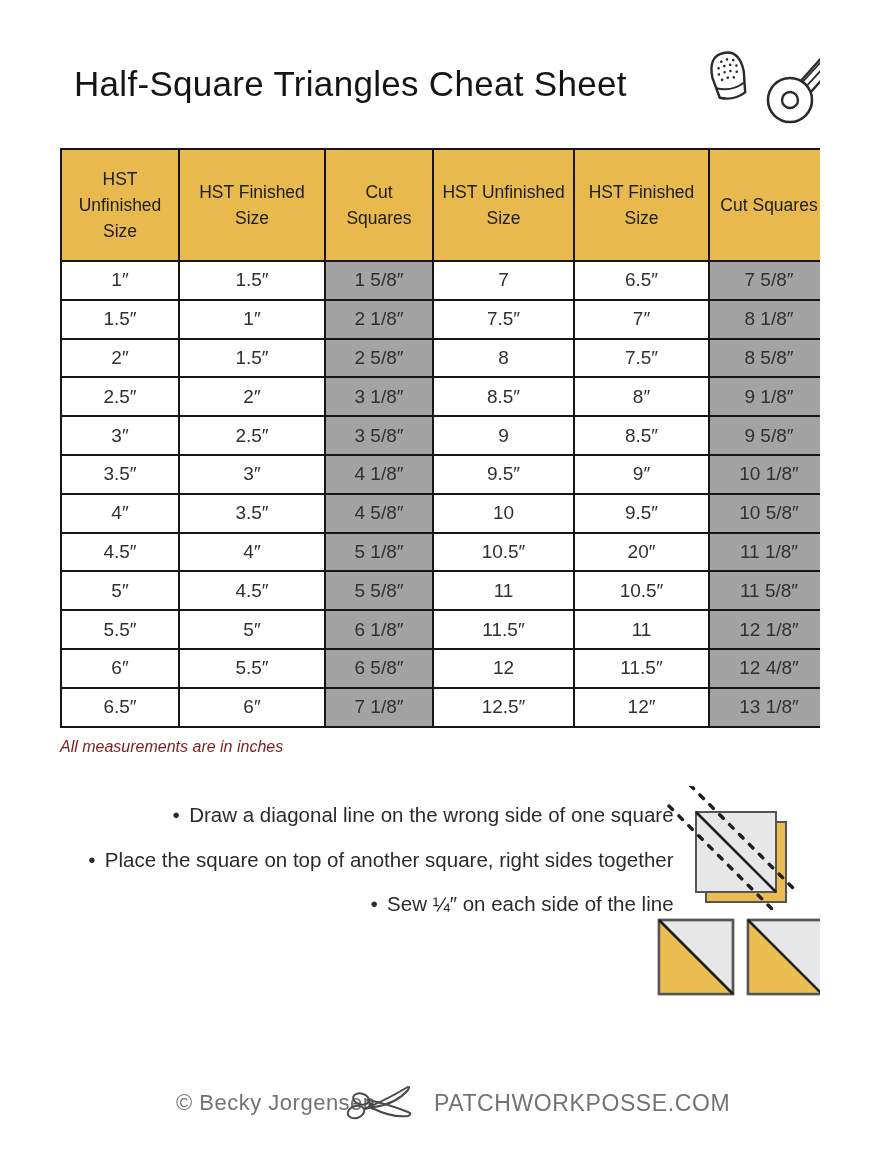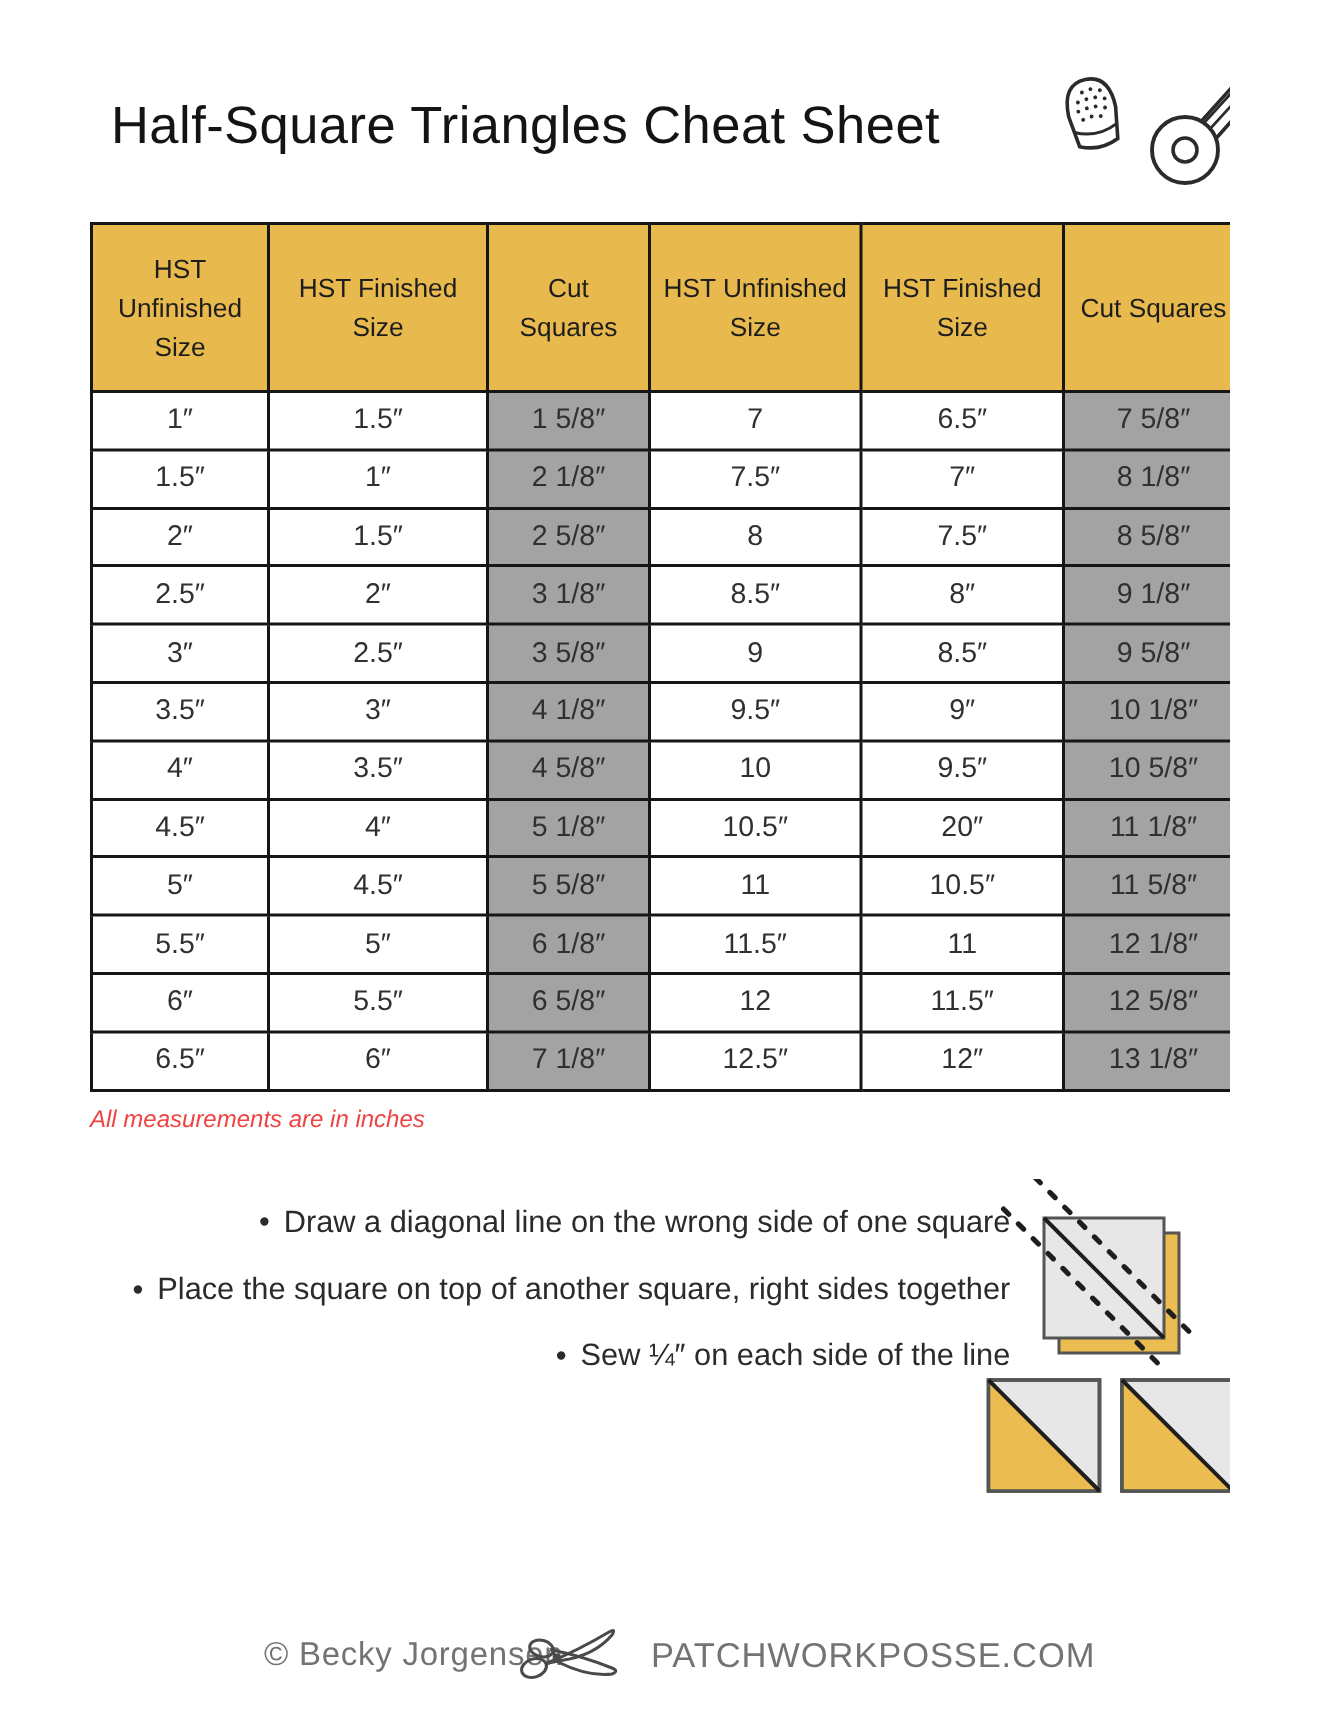--- a/index.html
+++ b/index.html
@@ -14,21 +14,21 @@
 
   
   table.hst { position:absolute; left:60px; top:148px; width:768px;
               border-collapse:collapse; table-layout:fixed; }
   table.hst th, table.hst td { border:2px solid #161616; text-align:center; vertical-align:middle; }
   table.hst th { background:#E8B94D; font-weight:400; font-size:17.5px; color:#1d1d1d;
                  height:112px; line-height:1.5; padding:4px 6px; }
   table.hst td { height:38.8px; font-size:19px; color:#303030; background:#fff; padding:0 2px; }
   table.hst td.cream { background:#a3a3a3; }
 
-  .note { position:absolute; left:60px; top:738px; font-style:italic; font-size:16px; color:#ef4444; }
+  .note { position:absolute; left:60px; top:738px; font-style:italic; font-size:16px; color:#7f1d1d; }
 
   
   .instructions { position:absolute; left:88px; top:803px; list-style:none;text-align:right; }
   .instructions li { font-size:20.5px; color:#2b2b2b; margin-bottom:20.5px; white-space:nowrap; }
   .instructions li .bullet { font-size:13px; position:relative; top:-3px; margin-right:9px; }
 
   
   .diagram-draw { position:absolute; left:662px; top:786px; }
   .diagram-hst  { position:absolute; left:654px; top:916px; }
 
@@ -180,21 +180,21 @@
           <td>11.5″</td>
           <td>11</td>
           <td class="cream">12 1/8″</td>
       </tr>
       <tr>
         <td>6″</td>
           <td>5.5″</td>
           <td class="cream">6 5/8″</td>
           <td>12</td>
           <td>11.5″</td>
-          <td class="cream">12 5/8″</td>
+          <td class="cream">12 4/8″</td>
       </tr>
       <tr>
         <td>6.5″</td>
           <td>6″</td>
           <td class="cream">7 1/8″</td>
           <td>12.5″</td>
           <td>12″</td>
           <td class="cream">13 1/8″</td>
       </tr>
     </tbody>

